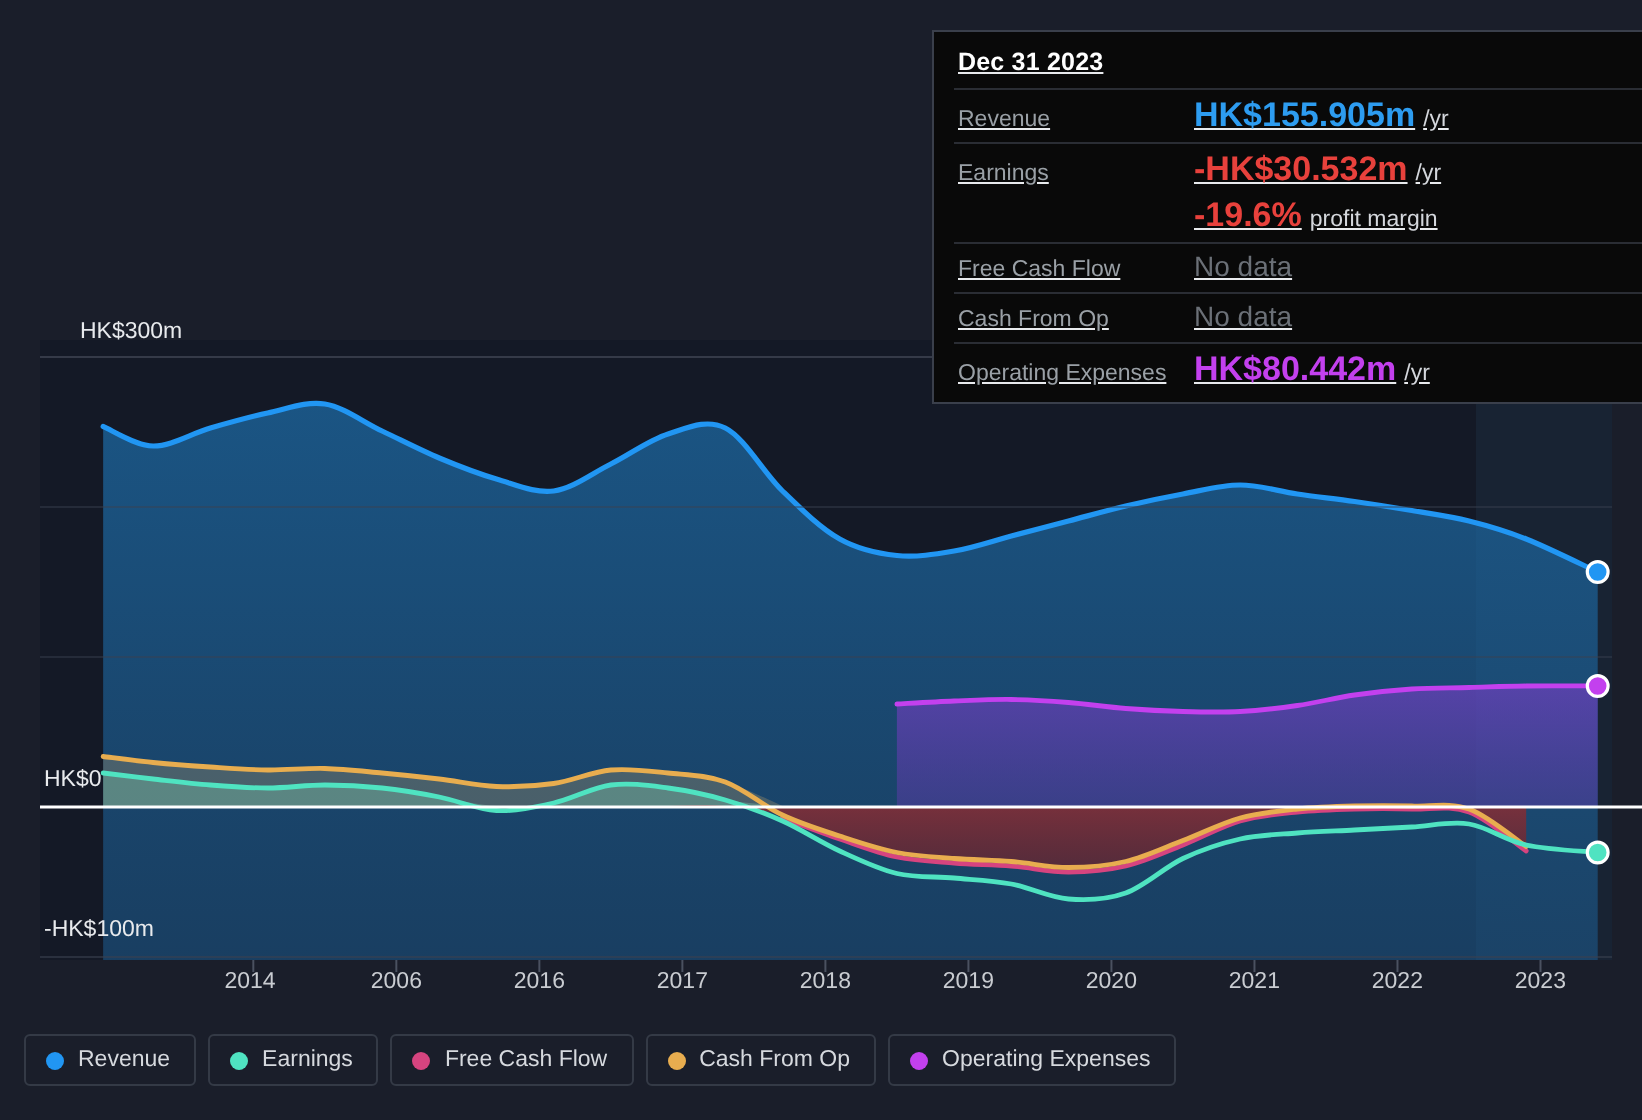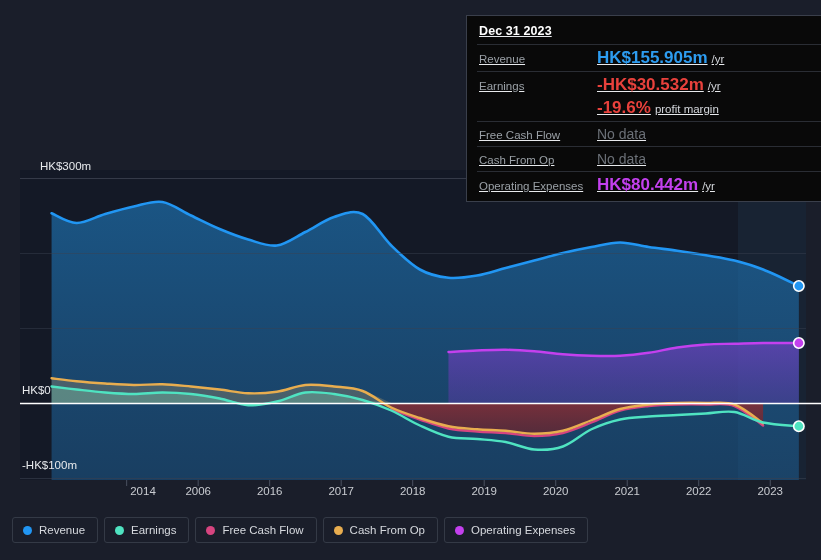--- a/index.html
+++ b/index.html
@@ -181,21 +181,21 @@
         <circle cx="798.85" cy="343.00" r="5.2" fill="#c340ee" stroke="#ffffff" stroke-width="1.6"></circle>
         <circle cx="798.85" cy="426.25" r="5.2" fill="#4fe3c1" stroke="#ffffff" stroke-width="1.6"></circle>
       </g>
   </svg>
 
   <div class="ylabel" style="left:22px; top:160px;margin-left:18px;">HK$300m</div>
   <div class="ylabel" style="left:22px; top:384px;">HK$0</div>
   <div class="ylabel" style="left:22px; top:459px;">-HK$100m</div>
 
   <div id="xlabels">
-      <div class="xlabel" style="left: 143px; top: 485px; text-align: right;">2014</div>
+      <div class="xlabel" style="left: 125px; top: 485px; text-align: right;">2014</div>
       <div class="xlabel" style="left: 198.2px; top: 485px;">2006</div>
       <div class="xlabel" style="left: 269.7px; top: 485px;">2016</div>
       <div class="xlabel" style="left: 341.2px; top: 485px;">2017</div>
       <div class="xlabel" style="left: 412.7px; top: 485px;">2018</div>
       <div class="xlabel" style="left: 484.2px; top: 485px; text-align: center;">2019</div>
       <div class="xlabel" style="left: 555.7px; top: 485px;">2020</div>
       <div class="xlabel" style="left: 627.2px; top: 485px;">2021</div>
       <div class="xlabel" style="left: 698.7px; top: 485px;">2022</div>
       <div class="xlabel" style="left: 770.2px; top: 485px;">2023</div>
     </div>

